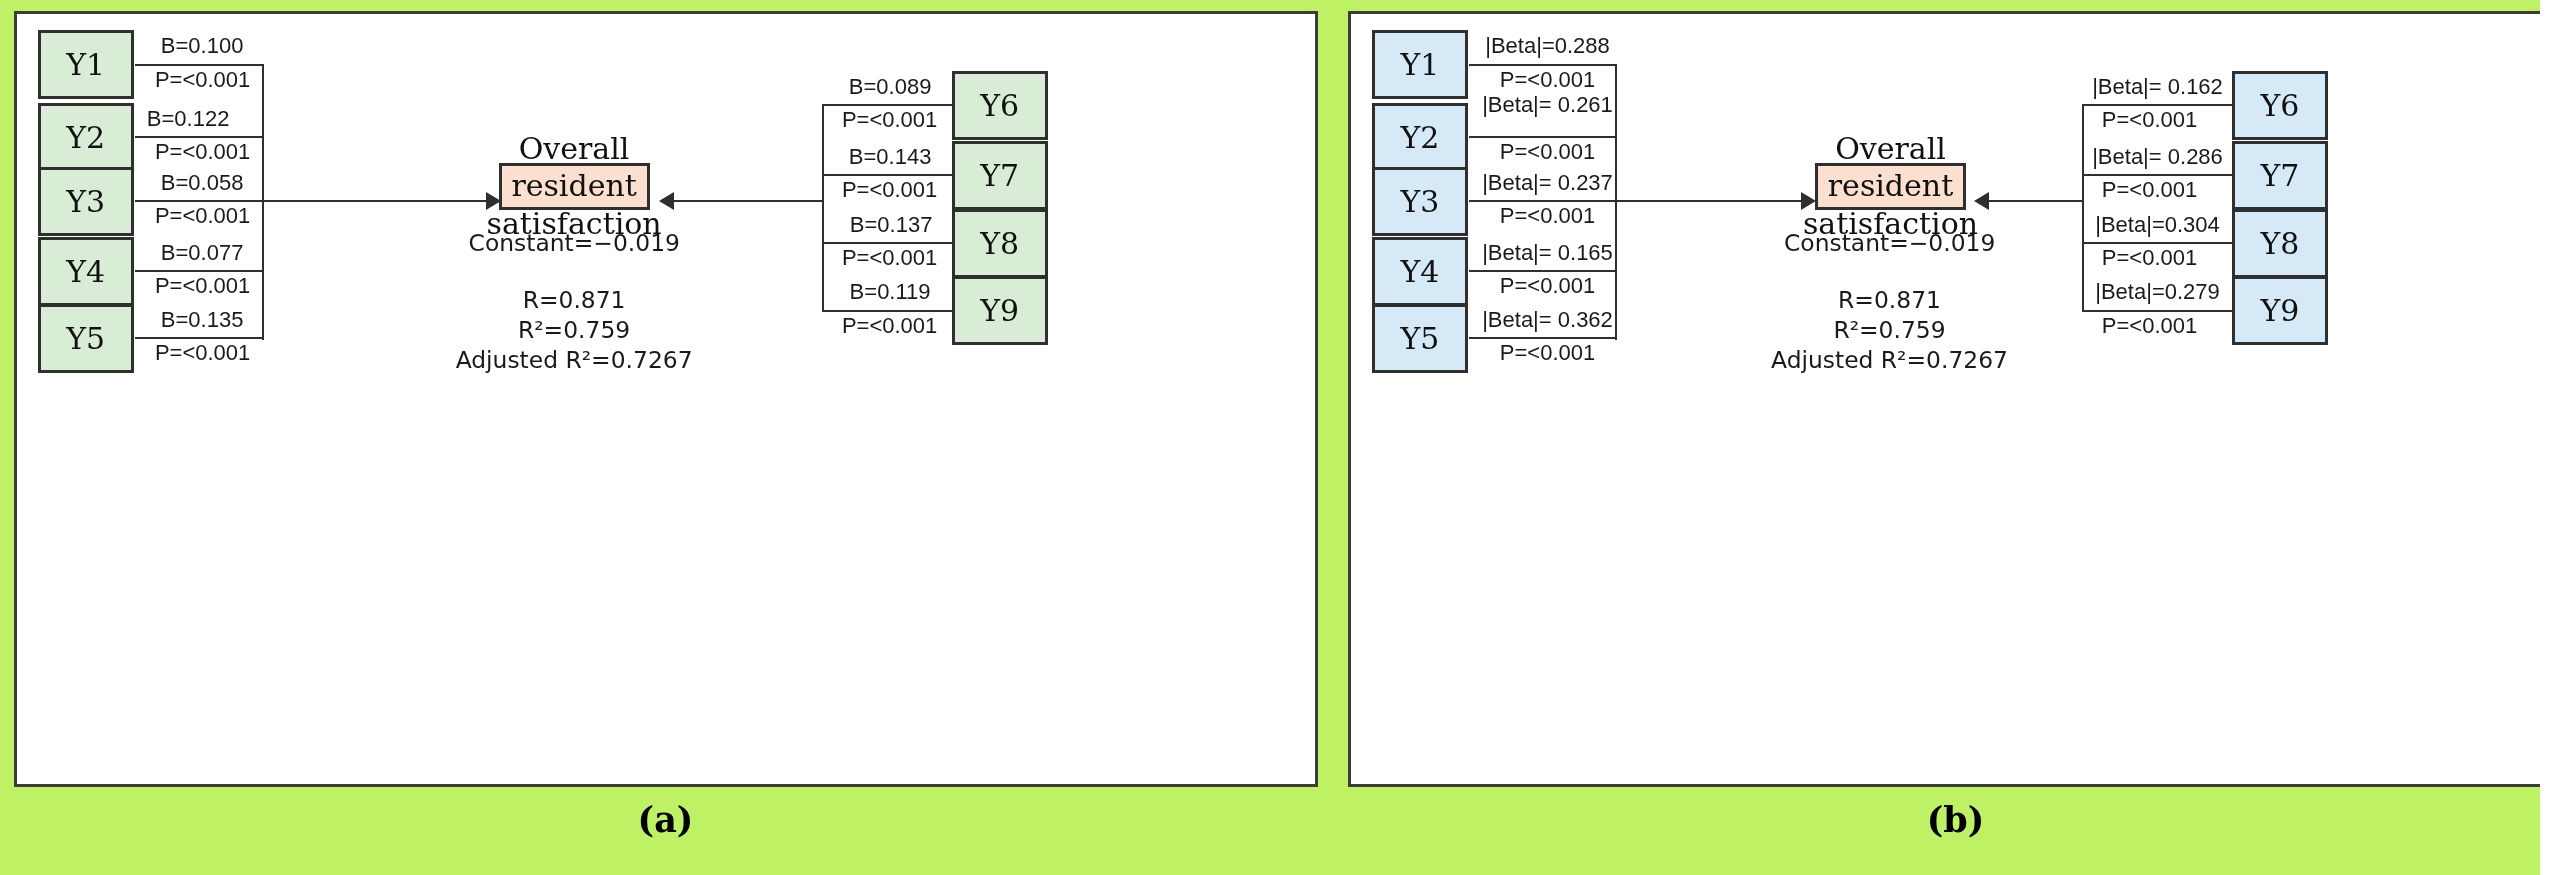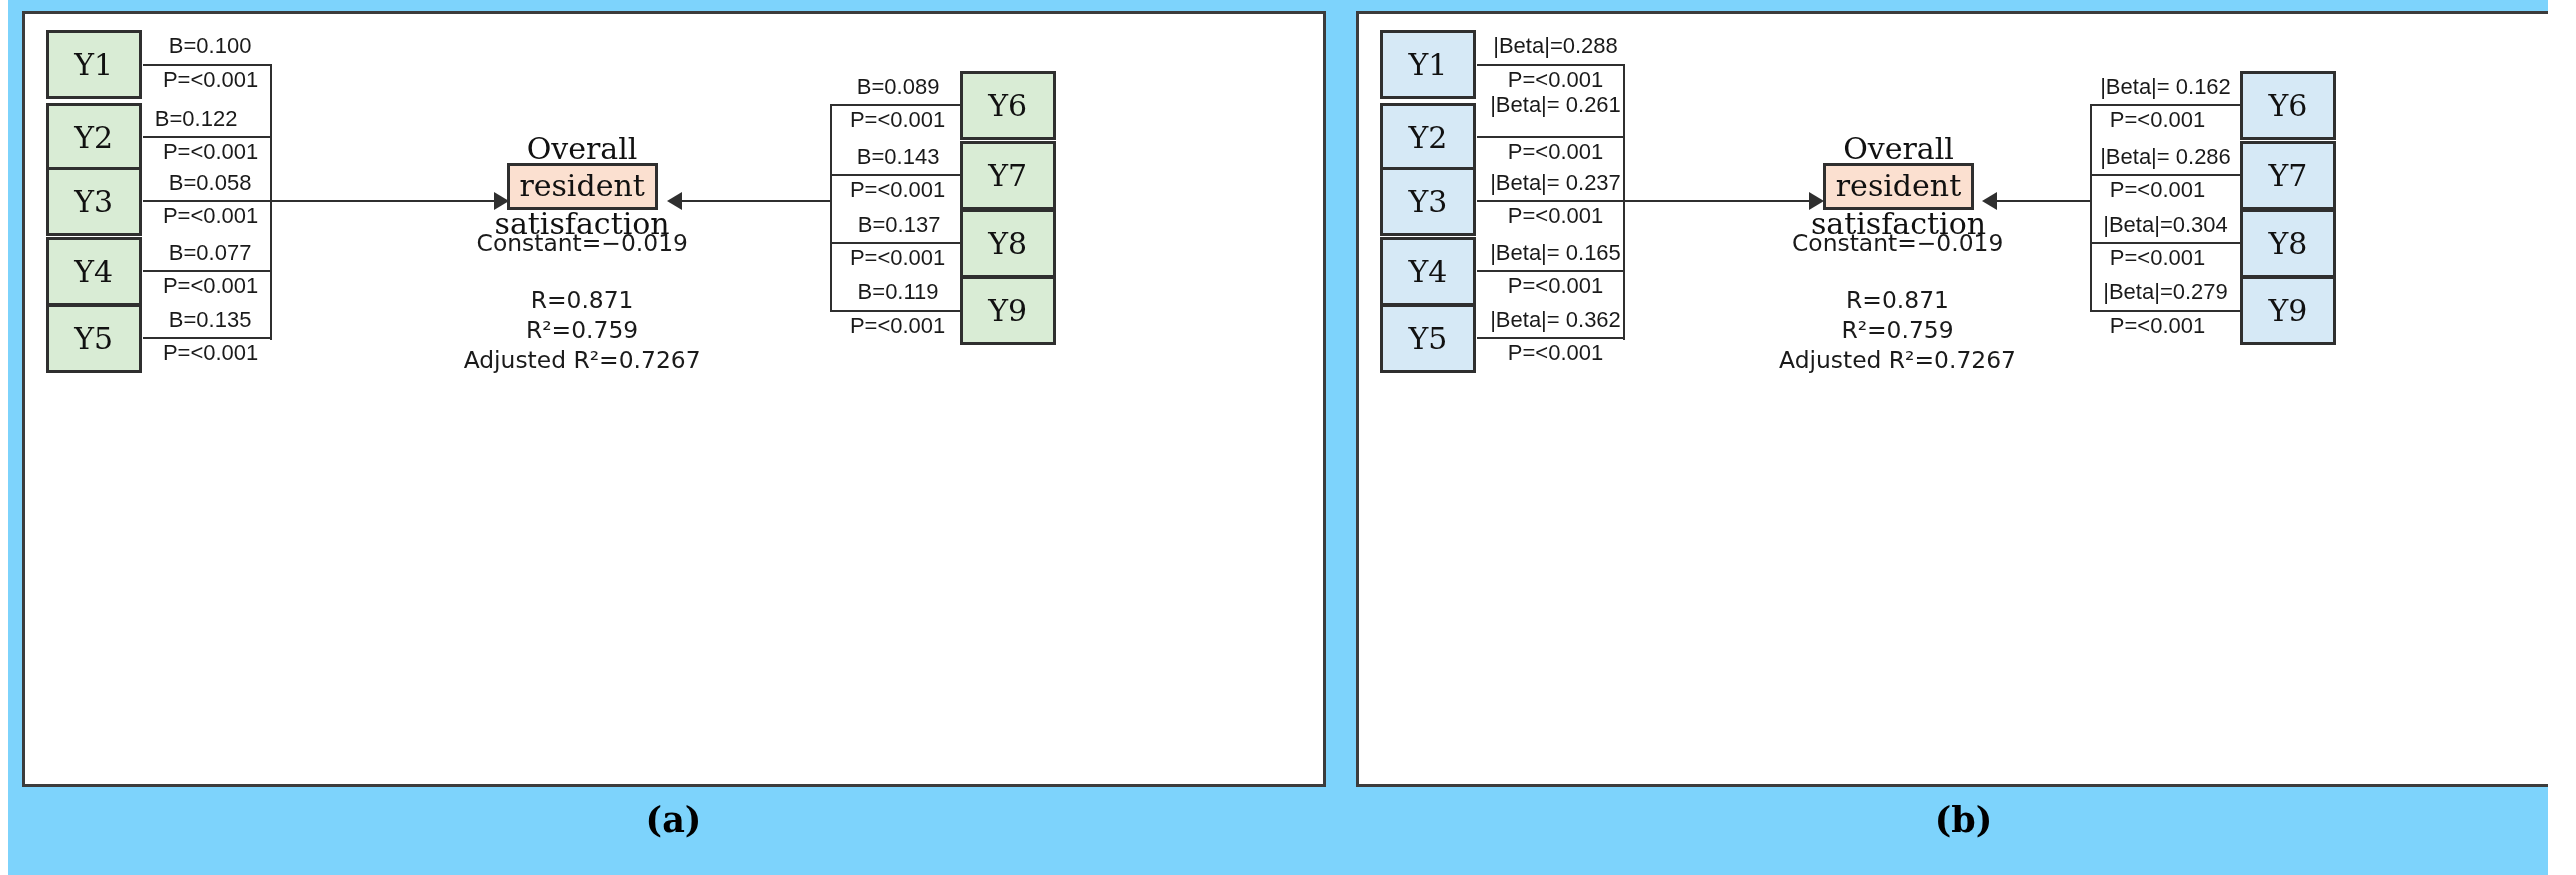--- a/index.html
+++ b/index.html
@@ -1,17 +1,17 @@
 <!DOCTYPE html>
 <html style="font-size:12px"><head>
 <meta charset="utf-8">
 <style>
   html,body{margin:0;padding:0;background:#fff;}
   body{font-family:"DejaVu Sans",sans-serif;}
-  #stage{position:relative;width:2540px;height:875px;background:#7dd3fc;overflow:hidden;margin-left:8px;}
+  #stage{position:relative;width:2540px;height:875px;background:#bef264;overflow:hidden;}
 
   .panel{position:absolute;top:10.6px;height:776px;border:3px solid #3c3c3c;background:#fff;box-sizing:border-box;}
   #panel-a{left:13.6px;width:1304px;}
   #panel-b{left:1348px;width:1215px;}
 
   .caption{position:absolute;font-family:"DejaVu Serif",serif;font-weight:bold;font-size:35px;color:#000;text-align:center;}
 
   .node{position:absolute;box-sizing:border-box;border:3px solid #2f2f2f;
         display:flex;align-items:center;justify-content:center;
         font-family:"DejaVu Serif",serif;font-size:30px;color:#111;}

